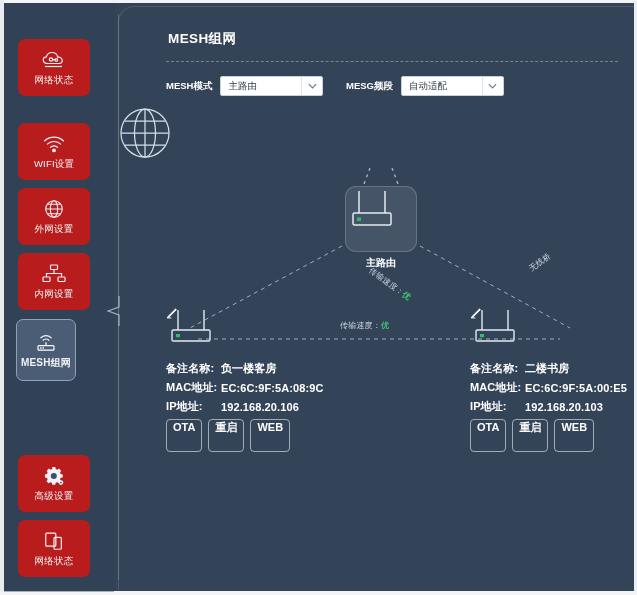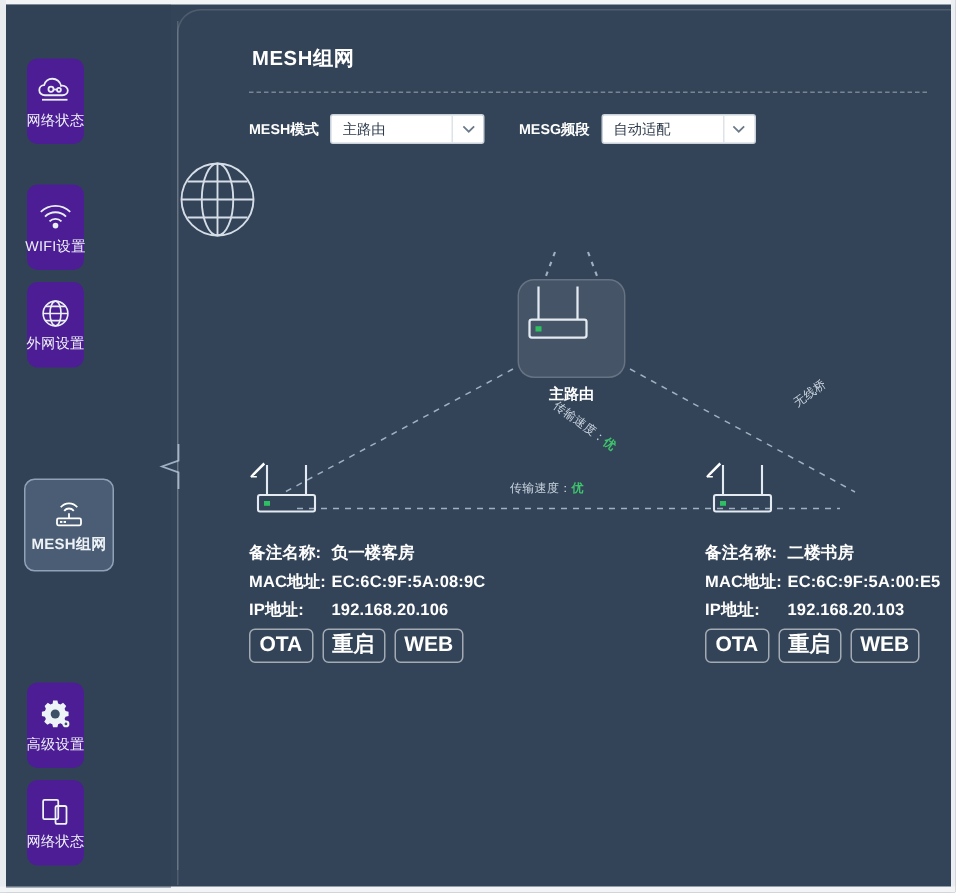--- a/index.html
+++ b/index.html
@@ -43,22 +43,22 @@
   
   .sidebar {
     position: absolute;
     left: 4px; top: 3px;
     width: 110px; height: 589px;
     background: #31405260;
   }
   .side-item {
     position: absolute;
     left: 14px;
-    width: 38px; height: 57px;
-    background: #4c1d95;
+    width: 72px; height: 57px;
+    background: #b91c1c;
     border-radius: 7px;
     display: flex; flex-direction: column;
     align-items: center; justify-content: center;
     gap: 3px;
     cursor: pointer;
   }
   .side-item.active {
     background: #4a5d74;
     border: 1px solid #8fa2b8;
     width: 60px; height: 62px;
@@ -162,22 +162,22 @@
     white-space: nowrap; letter-spacing: 0.1px;
   }
   .info-key { width: 55px; font-weight: 700; }
   .info-val { font-weight: 700; }
   .pencil { margin-left: 6px; display: inline-flex; cursor: pointer; }
 
   .btn-row { display: flex; gap: 6px; margin-top: 5px; }
   .mini-btn {
     border: 1px solid rgba(255,255,255,0.55);
     border-radius: 4px;
-    padding: 1px 6px 2px;
-    font-size: 14px; color: #ffffff; font-weight: 700;
+    padding: 1px 6px 16px;
+    font-size: 11px; color: #ffffff; font-weight: 700;
     background: transparent; cursor: pointer;
     line-height: 1.25;
   }
 
   .link-label {
     position: absolute;
     font-size: 8px; color: #c9d4e0; white-space: nowrap;
     letter-spacing: 0.2px;
   }
   .link-label .good { color: #3ec46d; font-weight: 700; }
@@ -226,20 +226,31 @@
       <span class="side-icon">
         <svg width="24" height="22" viewBox="0 0 24 24" fill="none" stroke="#eaf0f6" stroke-width="1.2">
           <circle cx="12" cy="12" r="9"></circle>
           <ellipse cx="12" cy="12" rx="4" ry="9"></ellipse>
           <path d="M3 12h18M4.6 6.8h14.8M4.6 17.2h14.8"></path>
         </svg>
       </span>
       <span class="side-label">外网设置</span>
     </div>
 
+    <div class="side-item" style="top:250px">
+      <span class="side-icon">
+        <svg width="26" height="22" viewBox="0 0 26 22" fill="none" stroke="#eaf0f6" stroke-width="1.2">
+          <rect x="9.5" y="2" width="7" height="4.5" rx="0.8"></rect>
+          <rect x="2" y="14" width="7" height="4.5" rx="0.8"></rect>
+          <rect x="17" y="14" width="7" height="4.5" rx="0.8"></rect>
+          <path d="M13 6.5v4M5.5 14v-3.5h15V14"></path>
+        </svg>
+      </span>
+      <span class="side-label">内网设置</span>
+    </div>
 
     <div class="side-item active" style="top:316px">
       <span class="side-icon">
         <svg width="26" height="22" viewBox="0 0 26 22" fill="none" stroke="#ffffff" stroke-width="1.2">
           <path d="M7.5 7.2a7 7 0 0 1 11 0"></path>
           <path d="M9.8 9.6a4 4 0 0 1 6.4 0"></path>
           <path d="M13 11.2V15"></path>
           <rect x="5" y="14.6" width="16" height="4.6" rx="1"></rect>
           <rect x="7" y="16.3" width="1.6" height="1.3" fill="#ffffff" stroke="none"></rect>
           <rect x="9.4" y="16.3" width="1.6" height="1.3" fill="#ffffff" stroke="none"></rect>

